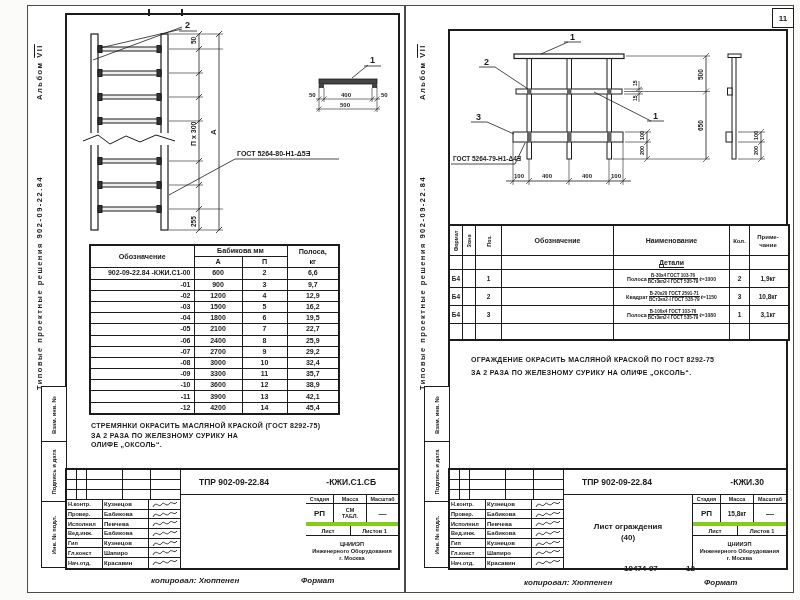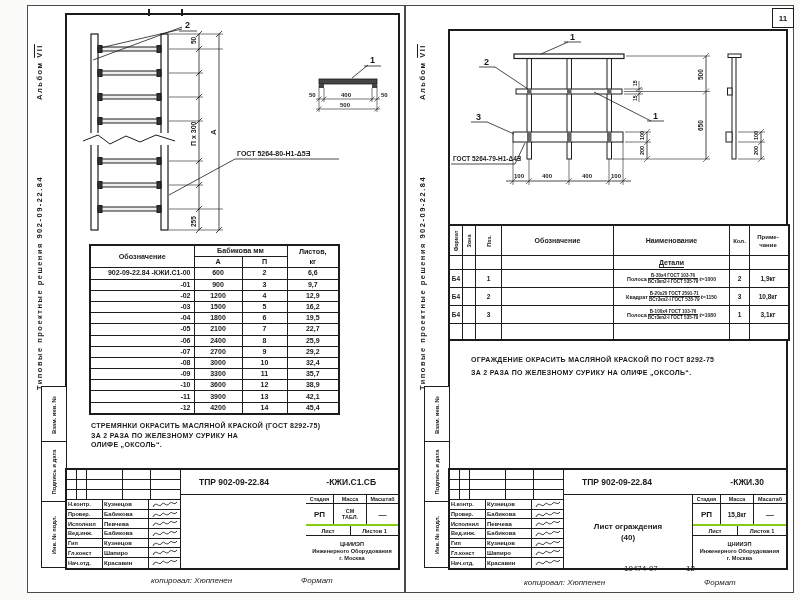--- a/index.html
+++ b/index.html
@@ -30,28 +30,28 @@
   .tbr .nm{width:46px;border-right:1px solid #1c1c1c;font-size:6px;font-weight:700;padding-left:1px;box-sizing:border-box;height:100%;display:flex;align-items:center;}
   .tbr .sig{flex:1;display:flex;align-items:center;justify-content:center;}
   .tb-doc{position:absolute;left:114px;top:0;right:0;height:25px;border-bottom:1px solid #1c1c1c;box-sizing:border-box;display:flex;align-items:center;font-size:8.5px;font-weight:700;}
   .tb-doc .d1{margin-left:18px;}
   .tb-doc .d2{margin-left:auto;margin-right:22px;}
   .tb-center{position:absolute;left:114px;top:25px;bottom:0;border-right:1px solid #1c1c1c;box-sizing:border-box;display:flex;flex-direction:column;align-items:center;justify-content:center;font-size:8px;font-weight:700;text-align:center;line-height:11px;}
   .tb-right{position:absolute;top:25px;right:0;bottom:0;}
   .tb-hd{display:flex;height:9px;border-bottom:1px solid #1c1c1c;box-sizing:border-box;}
   .tb-hd>div{font-size:5.4px;font-weight:700;text-align:center;border-right:1px solid #1c1c1c;box-sizing:border-box;line-height:8px;}
   .tb-hd>div:last-child{border-right:none;}
-  .tb-val{display:flex;height:22px;border-bottom:2px solid #84cc16;box-sizing:border-box;}
+  .tb-val{display:flex;height:22px;border-bottom:4px solid #84cc16;box-sizing:border-box;}
   .tb-val>div{border-right:1px solid #1c1c1c;box-sizing:border-box;display:flex;flex-direction:column;align-items:center;justify-content:center;font-weight:700;}
   .tb-val>div:last-child{border-right:none;}
   .tb-sh{display:flex;height:10px;border-bottom:1px solid #1c1c1c;box-sizing:border-box;}
   .tb-sh>div{font-size:5.6px;font-weight:700;border-right:1px solid #1c1c1c;box-sizing:border-box;display:flex;align-items:center;justify-content:center;}
   .tb-sh>div:last-child{border-right:none;}
   .tb-org{display:flex;flex-direction:column;align-items:center;justify-content:center;font-size:5.6px;font-weight:700;line-height:7px;text-align:center;}
-  .footer{position:absolute;font-size:8px;font-style:italic;font-weight:400;white-space:nowrap;}
+  .footer{position:absolute;font-size:8px;font-style:italic;font-weight:700;white-space:nowrap;}
   
   .spec{position:absolute;border:2px solid #1c1c1c;background:#fff;}
   .spec-hrow{display:flex;height:30px;border-bottom:1px solid #1c1c1c;box-sizing:border-box;}
   .sc{border-right:1px solid #1c1c1c;box-sizing:border-box;display:flex;align-items:center;justify-content:center;overflow:hidden;}
   .sc:last-child{border-right:none;}
   .c-fmt{width:13px;} .c-zone{width:13px;} .c-pos{width:26px;} .c-des{width:112px;} .c-name{width:116px;} .c-qty{width:20px;} .c-note{width:36px;}
   .spec-hrow .vh{transform:rotate(-90deg);white-space:nowrap;font-size:5.4px;font-weight:700;}
   .spec-hrow .hh{font-size:7px;font-weight:700;text-align:center;line-height:8px;}
   .spec-sec{display:flex;height:14px;border-bottom:1px solid #1c1c1c;box-sizing:border-box;}
   .spec-sec .sc{font-size:7px;font-weight:700;}
@@ -211,21 +211,21 @@
       <colgroup>
           <col style="width:104px">
           <col style="width:48px">
           <col style="width:45px">
           <col style="width:52px">
         </colgroup>
       <thead>
         <tr>
           <th rowspan="2">Обозначение</th>
           <th colspan="2">Бабикова мм</th>
-          <th rowspan="2"><span>Листов,</span><br><span>кг</span></th>
+          <th rowspan="2"><span>Полоса,</span><br><span>кг</span></th>
         </tr>
         <tr>
           <th>А</th>
           <th>П</th>
         </tr>
       </thead>
       <tbody>
           <tr>
             <td class="desig">902-09-22.84 -КЖИ.С1-00</td>
             <td>600</td>

